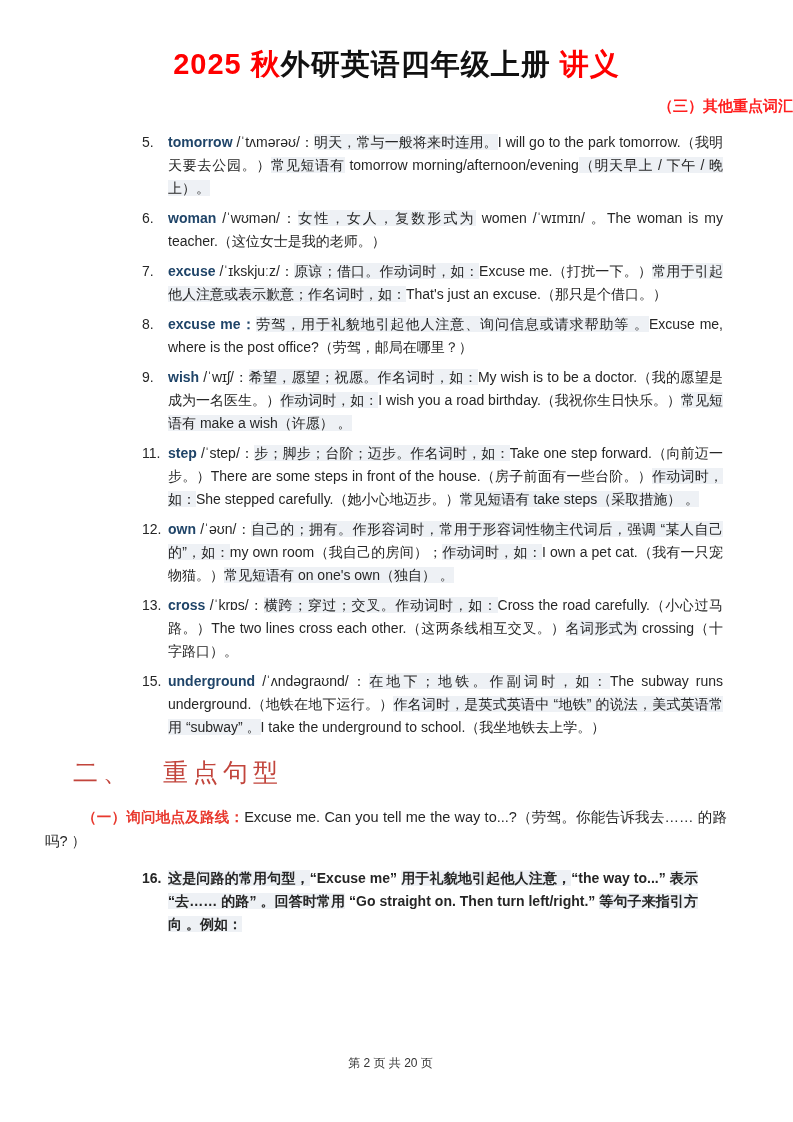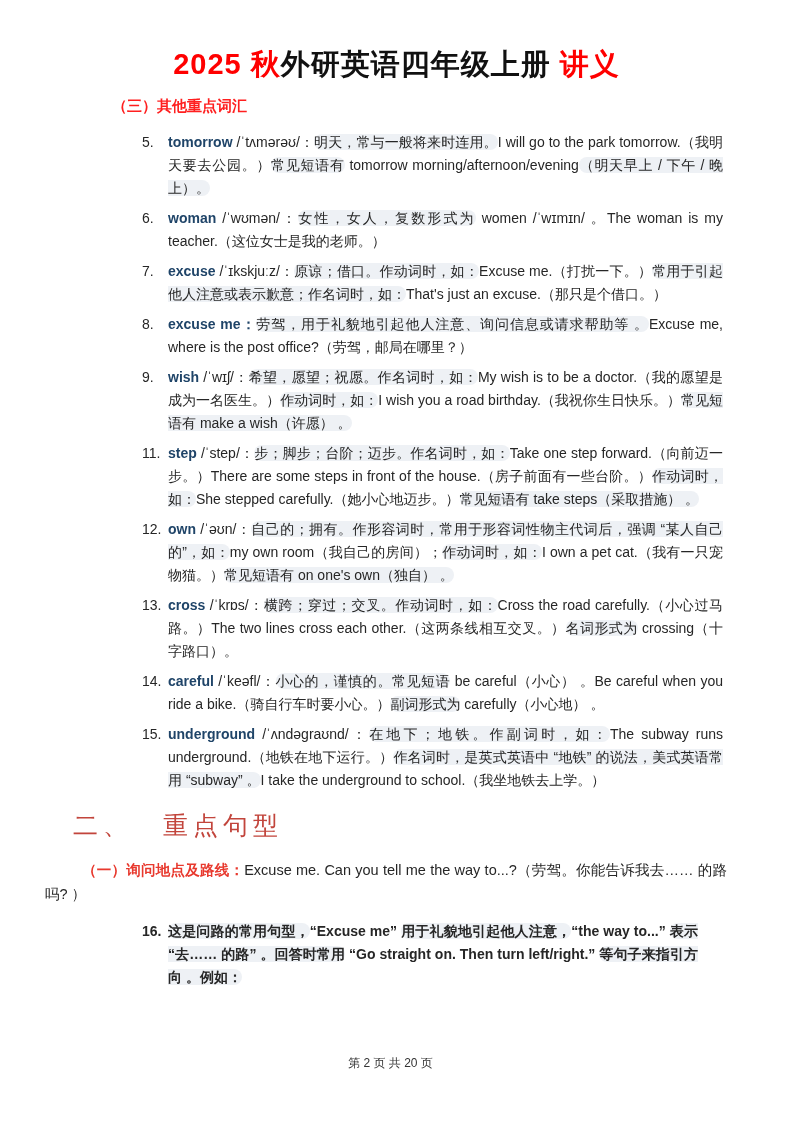--- a/index.html
+++ b/index.html
@@ -17,45 +17,46 @@
     text-align:center;
     font-size:29px;
     font-weight:bold;
     letter-spacing:1px;
     line-height:36px;
     white-space:pre;
   }
   .title .red{color:#ff0000;}
   .title .black{color:#111111;}
   .h3red{
-    margin:14px 0 0 112px;
+    margin:14px 0 0 60px;
     color:#ff1f1f;
     font-size:15px;
     font-weight:bold;
     line-height:20px;
+    text-align:right;
   }
   .vlist{
     margin:15px 70px 0 142px;
   }
   .vitem{
     display:flex;
     margin-bottom:7px;
     font-size:14px;
     line-height:23px;
   }
   .vnum{
     flex:0 0 26px;
     text-align:left;
   }
   .vbody{
     flex:1;
     text-align:justify;
   }
   .kw{color:#1f4468;font-weight:bold;}
-  .hl{background:#eef1f5;border-radius:8px;}
+  .hl{background:#eef1f5;}
   .h2red{
     margin:18px 0 0 73px;
     color:#c2453c;
     font-size:25px;
     font-weight:normal;
     font-family:"Liberation Serif","DejaVu Serif",serif;
     letter-spacing:5px;
     line-height:32px;
   }
   .subpara{
@@ -115,24 +116,20 @@
       </div>
       <div class="vitem">
         <span class="vnum">12.</span>
         <span class="vbody"><span class="kw">own</span><span> /ˈəʊn/：</span><span class="hl">自己的；拥有。作形容词时，常用于形容词性物主代词后，强调 “某人自己的”，如：</span><span>my own room（我自己的房间）；</span><span class="hl">作动词时，如：</span><span>I own a pet cat.（我有一只宠物猫。）</span><span class="hl">常见短语有 on one's own（独自） 。</span></span>
       </div>
       <div class="vitem">
         <span class="vnum">13.</span>
         <span class="vbody"><span class="kw">cross</span><span> /ˈkrɒs/：</span><span class="hl">横跨；穿过；交叉。作动词时，如：</span><span>Cross the road carefully.（小心过马路。）The two lines cross each other.（这两条线相互交叉。）</span><span class="hl">名词形式为</span><span> crossing（十字路口）。</span></span>
       </div>
       <div class="vitem">
-        <span class="vnum">14.</span>
-        <span class="vbody"><span class="kw">careful</span><span> /ˈkeəfl/：</span><span class="hl">小心的，谨慎的。常见短语</span><span> be careful（小心） 。Be careful when you ride a bike.（骑自行车时要小心。）</span><span class="hl">副词形式为</span><span> carefully（小心地） 。</span></span>
-      </div>
-      <div class="vitem">
         <span class="vnum">15.</span>
         <span class="vbody"><span class="kw">underground</span><span> /ˈʌndəgraʊnd/：</span><span class="hl">在地下；地铁。作副词时，如：</span><span>The subway runs underground.（地铁在地下运行。）</span><span class="hl">作名词时，是英式英语中 “地铁” 的说法，美式英语常用 “subway” 。</span><span>I take the underground to school.（我坐地铁去上学。）</span></span>
       </div>
     </div>
 
   <div class="h2red">二、　重点句型</div>
 
   <p class="subpara"><span class="lead">（一）询问地点及路线：</span><span>Excuse me. Can you tell me the way to...?（劳驾。你能告诉我去…… 的路吗? ）</span></p>
 
   <div class="slist" id="sentence-list">

